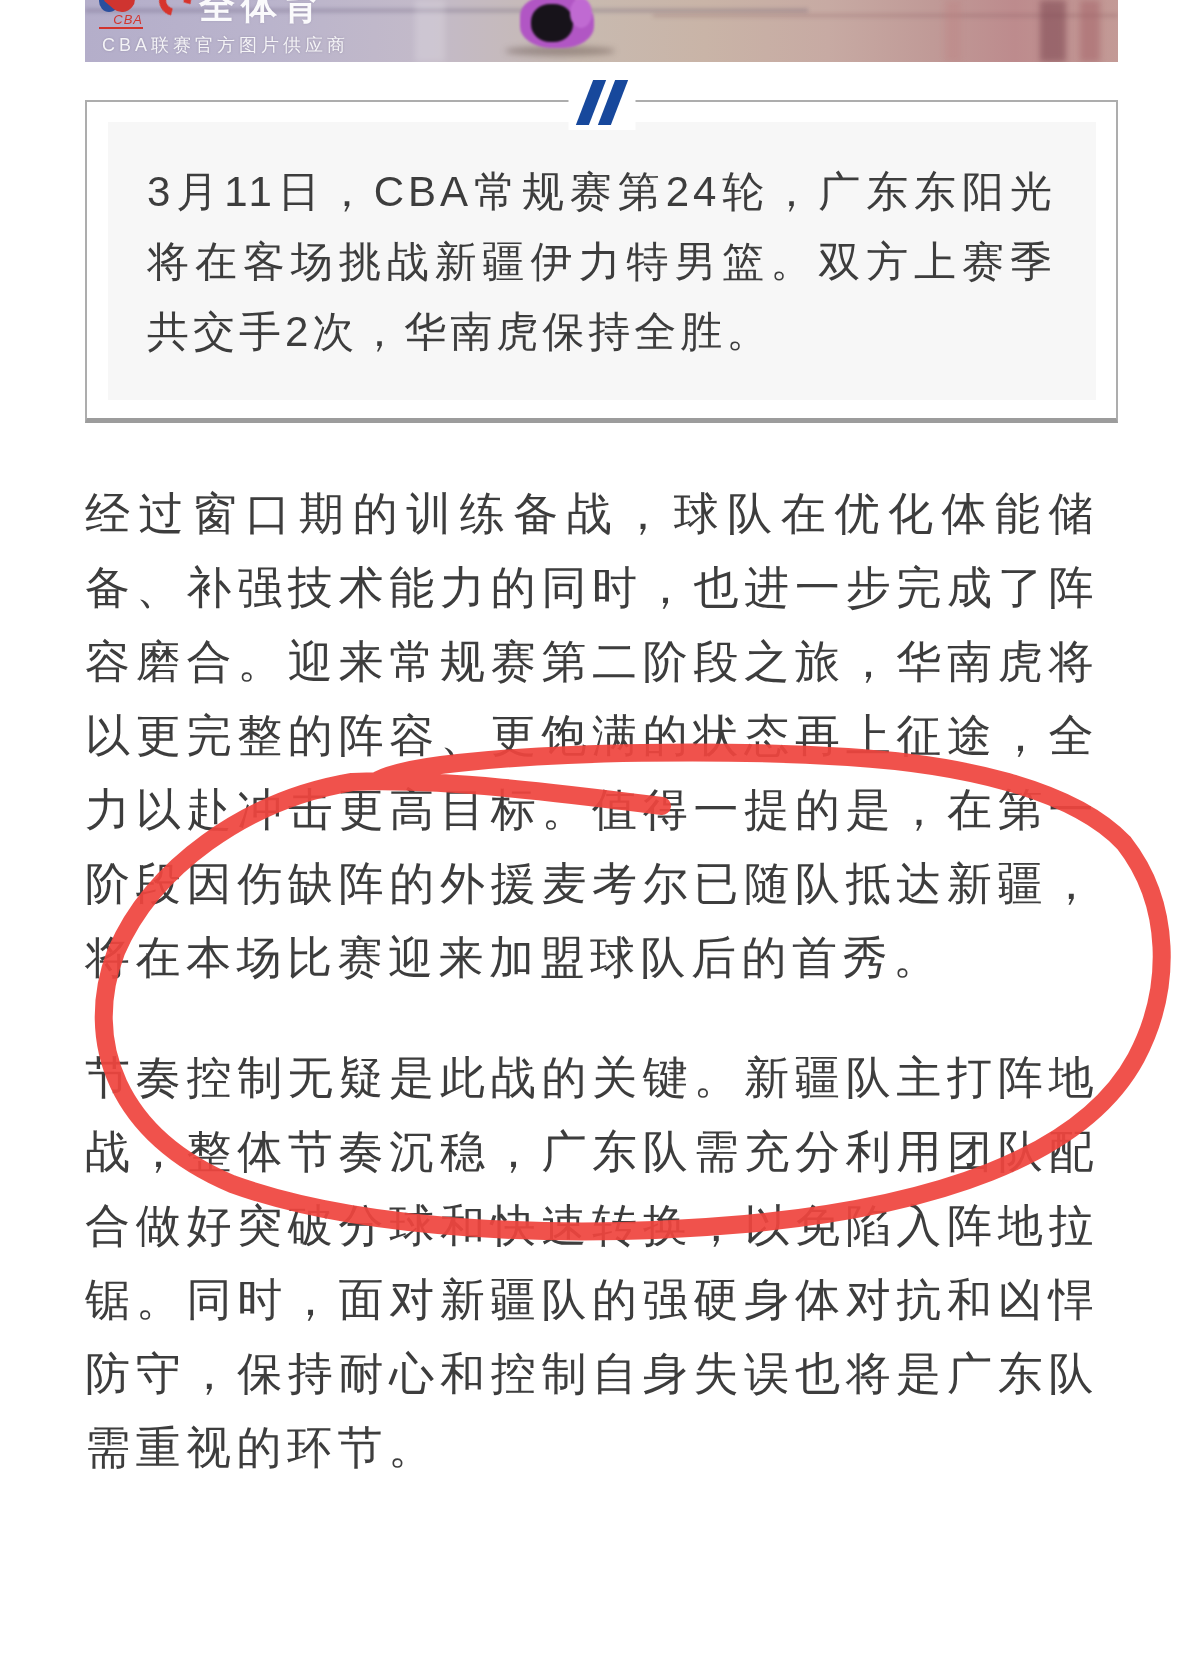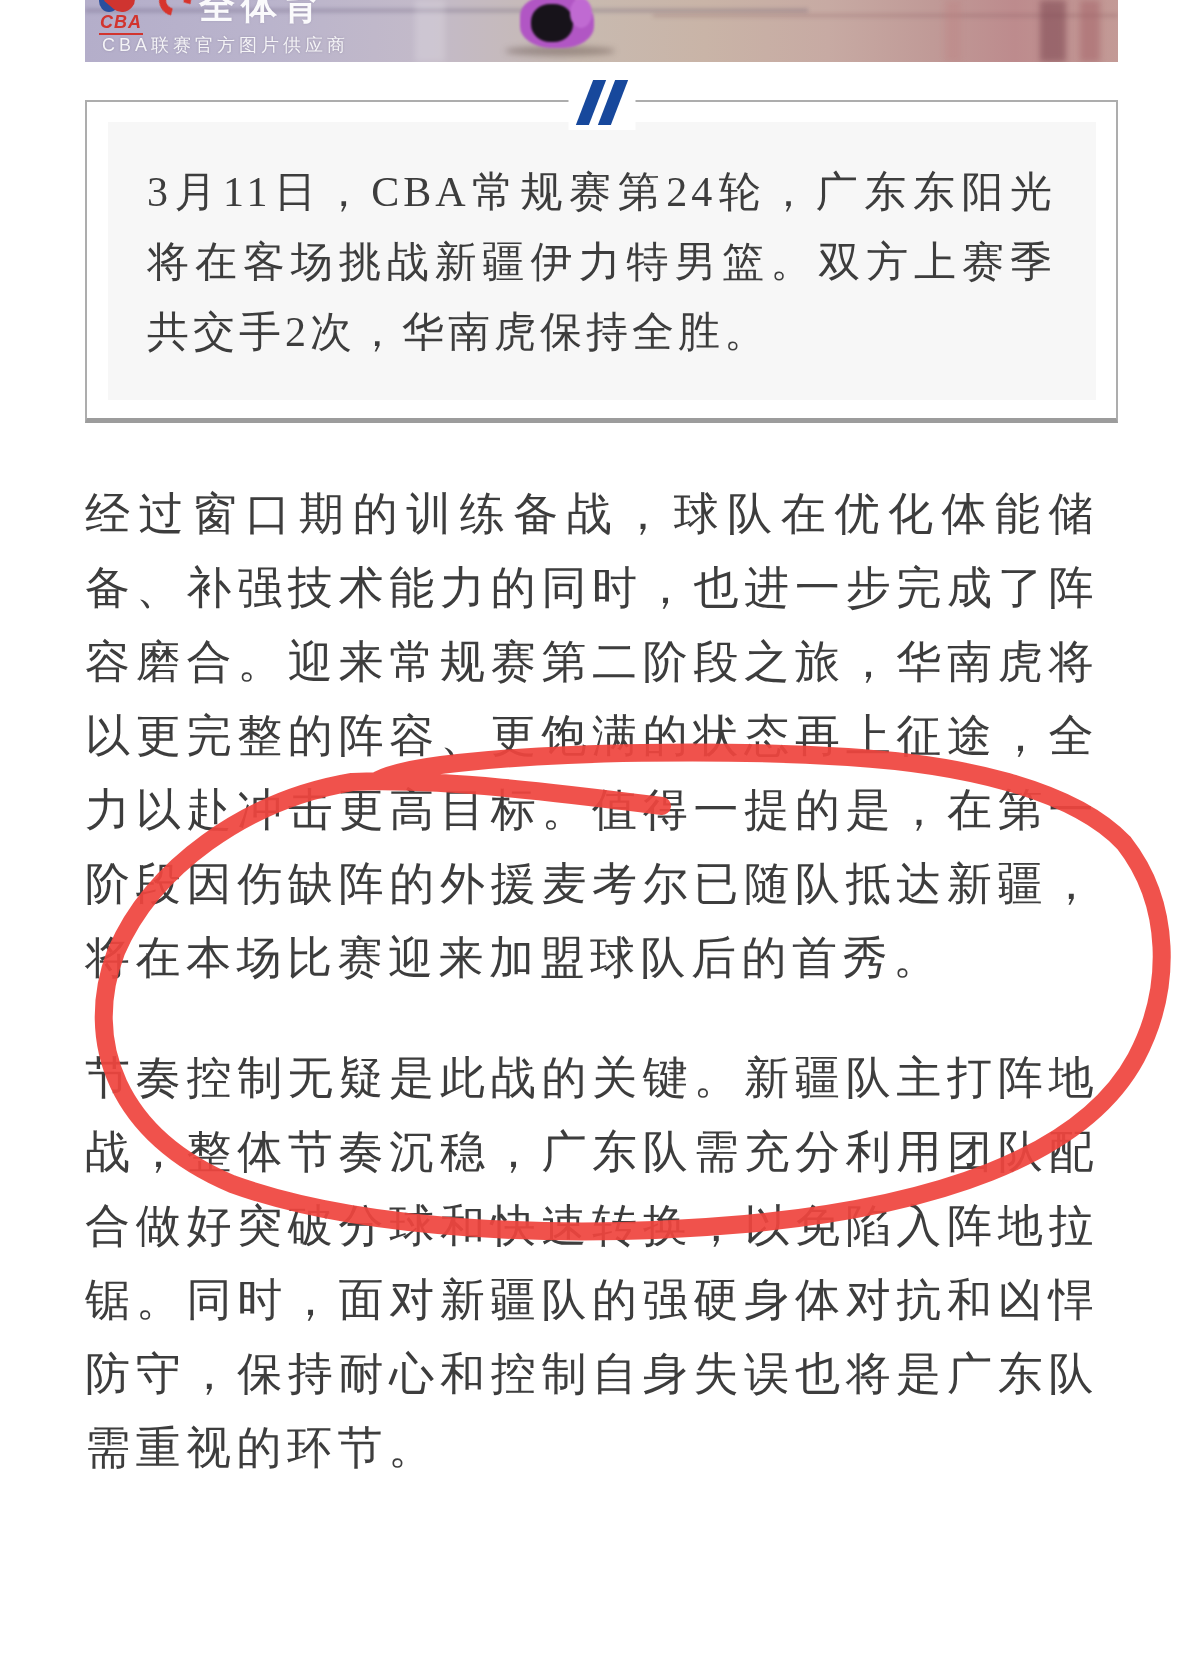--- a/index.html
+++ b/index.html
@@ -29,42 +29,42 @@
   .shoe .cuff { position:absolute; right:2px; top:2px; width:22px; height:30px;
           background:#c06ad2; border-radius:50%; }
   .shoe-shadow { position:absolute; left:420px; top:46px; width:110px; height:10px;
           background:rgba(80,60,55,.38); border-radius:50%; filter:blur(3px); }
   .cba-emblem { position:absolute; left:12px; top:0; width:46px; height:28px; filter:blur(.5px); }
   .cba-emblem .blob-red  { position:absolute; left:12px; top:-14px; width:26px; height:26px;
           background:#cf3430; border-radius:50% 50% 50% 6%; transform:rotate(40deg); }
   .cba-emblem .blob-blue { position:absolute; left:2px; top:-10px; width:20px; height:22px;
           background:#2a4f9e; border-radius:50% 8% 50% 50%; }
   .cba-emblem .cba-word  { position:absolute; left:2px; top:12px; width:44px;
-          font-size:18px; font-weight:bold; font-style:italic; color:#d2342e;
-          letter-spacing:1px; border-bottom:2px solid #d2342e; text-align:center; }
+          font-size:13px; font-weight:normal; font-style:italic; color:#d2342e;
+          letter-spacing:1px; border-bottom:2px solid #d2342e; text-align:right; }
   .sports-ring { position:absolute; left:74px; top:-16px; width:32px; height:32px;
           border:7px solid #d7342c; border-bottom-color:transparent; border-radius:50%;
           transform:rotate(-30deg); filter:blur(.5px); }
   .sports-word { position:absolute; left:114px; top:-18px; font-size:36px; font-weight:bold;
           color:rgba(255,255,255,.95); letter-spacing:6px; filter:blur(.4px);
           text-shadow:0 0 2px rgba(150,140,170,.6); }
   .hero-caption { position:absolute; left:17px; top:33px; font-size:18px;
           letter-spacing:4px; color:rgba(255,255,255,.88);
           text-shadow:0 0 2px rgba(120,110,140,.5); }
 
   
   .quote-box { position:relative; margin-top:38px; width:1033px;
           border:2px solid #adadad; border-bottom:5px solid #9c9c9c; background:#ffffff; }
   .quote-icon-wrap { position:absolute; top:-27px; left:50%; transform:translateX(-50%);
           background:#ffffff; padding:5px 16px; display:flex; gap:9px; }
   .quote-bar { width:13px; height:45px; background:#17489c; transform:skewX(-21deg); }
   .quote-panel { margin:20px 20px 18px 21px; background:#f7f7f7;
           padding:35px 40px 33px 39px; }
   .quote-text { font-size:42px; line-height:70px; letter-spacing:4px;
-          color:#3d3d3d; text-align:justify;font-family:Liberation Serif, serif; }
+          color:#3d3d3d; text-align:justify; }
 
   
   .article { margin-top:54px; width:1014px; }
   .article p { font-size:45px; line-height:74px; letter-spacing:5.5px;
           color:#3d3d3d; text-align:justify; margin-bottom:46px; }
 
   
   .annotation-svg { position:absolute; left:0; top:0; width:1183px; height:1658px;
           pointer-events:none; z-index:5; }
 </style>

